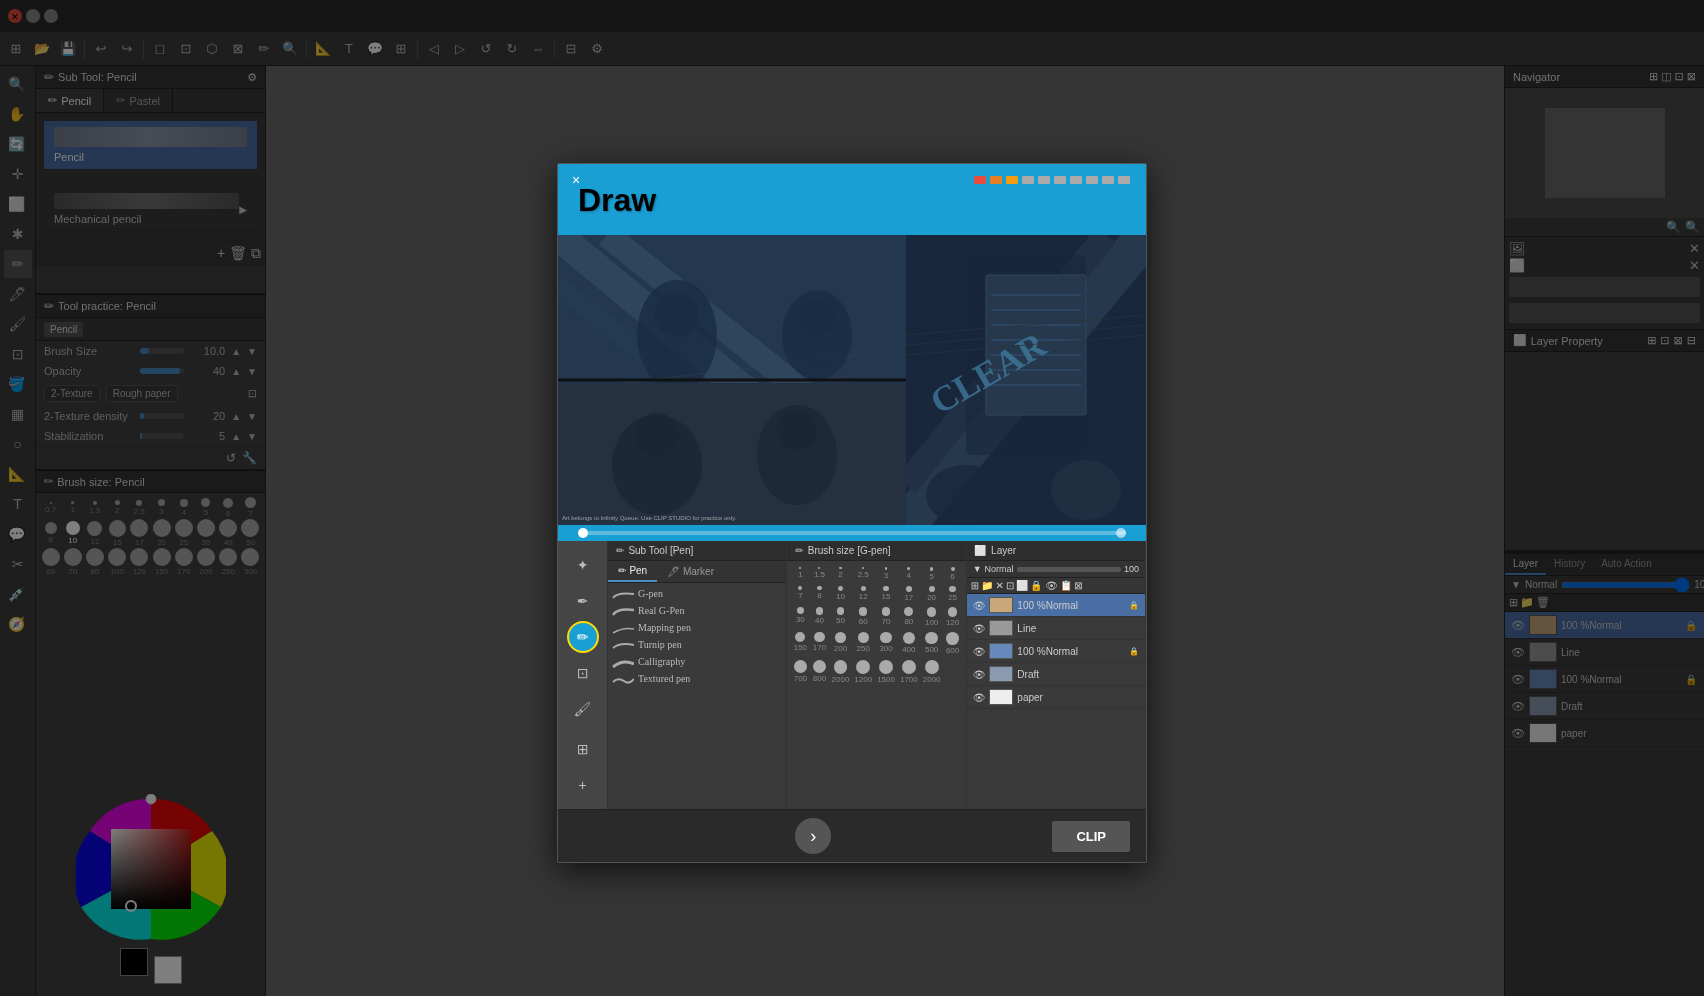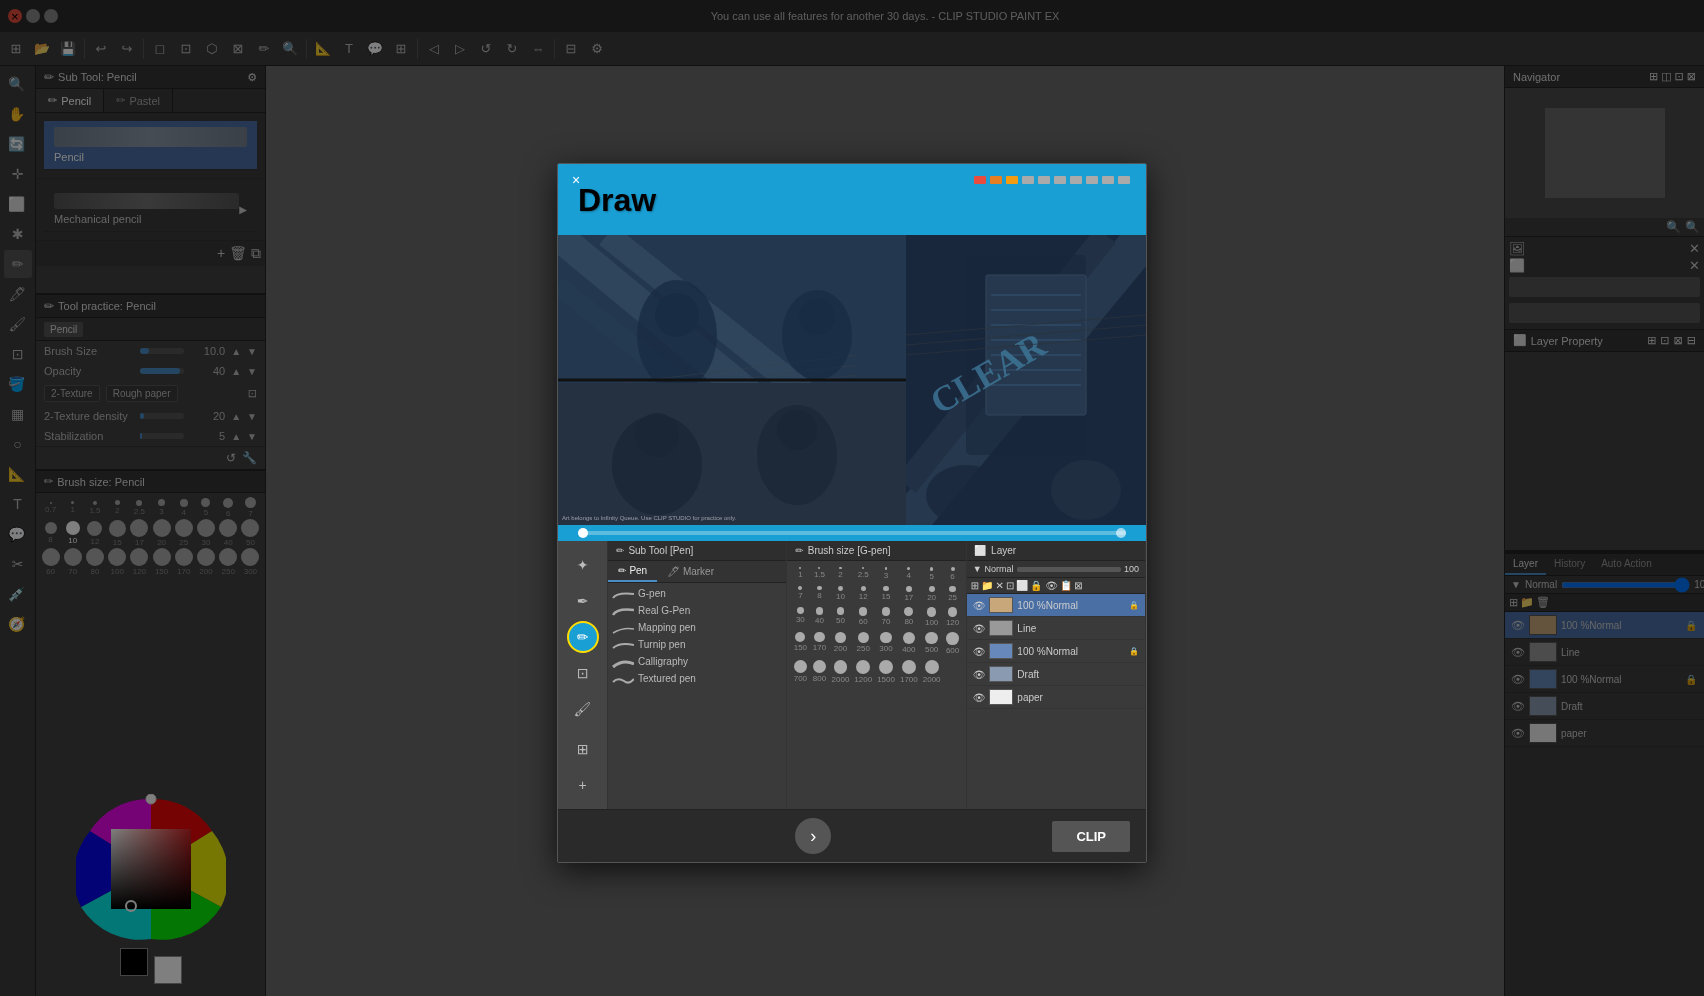--- a/index.html
+++ b/index.html
@@ -450,20 +450,21 @@
     .mini-tab {
       padding: 4px 10px;
       font-size: 10px;
       color: #999;
       cursor: pointer;
       display: flex; align-items: center; gap: 3px;
     }
     .mini-tab.active { color: #eee; border-bottom: 2px solid #4a8cc4; }
     .mini-brush-list {
       padding: 2px 0;
+      font-family: Liberation Serif, serif;
     }
     .mini-brush-item {
       padding: 3px 8px 3px 30px;
       font-size: 10px;
       color: #bbb;
       cursor: pointer;
       position: relative;
     }
     .mini-brush-preview {
       position: absolute;
@@ -527,21 +528,20 @@
   </style>
 </head>
 <body>
 
 <div class="titlebar">
   <div class="titlebar-controls">
     <button class="titlebar-btn titlebar-close">×</button>
     <button class="titlebar-btn titlebar-min"></button>
     <button class="titlebar-btn titlebar-max"></button>
   </div>
-  <div class="titlebar-title">You can use all features for another 30 days. - CLIP STUDIO PAINT EX</div>
 </div>
 
 <div class="toolbar">
   <div class="toolbar-icon">⊞</div>
   <div class="toolbar-icon">📂</div>
   <div class="toolbar-icon">💾</div>
   <div class="toolbar-sep"></div>
   <div class="toolbar-icon">↩</div>
   <div class="toolbar-icon">↪</div>
   <div class="toolbar-sep"></div>

